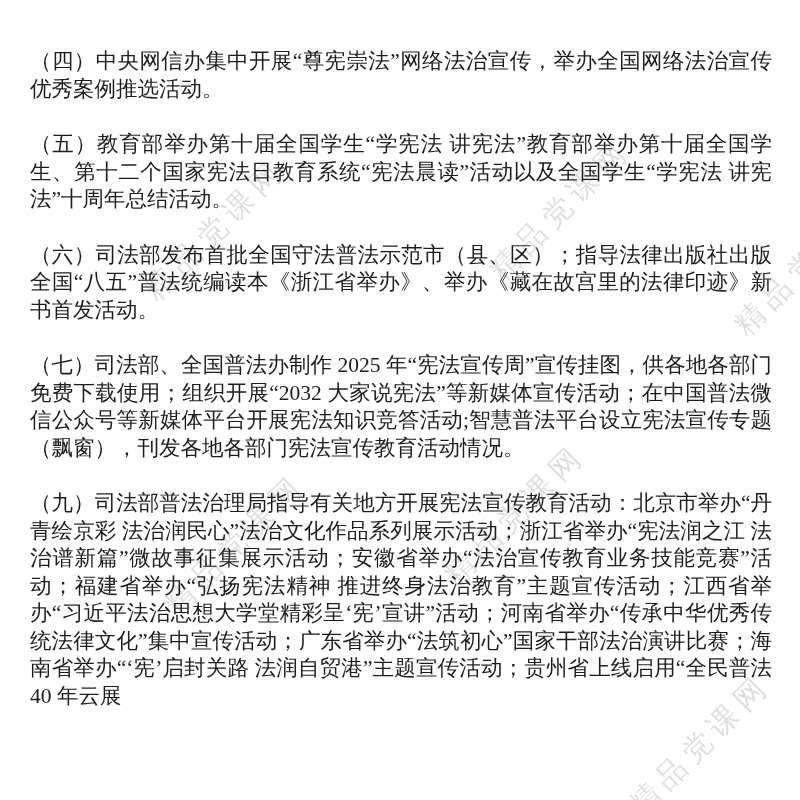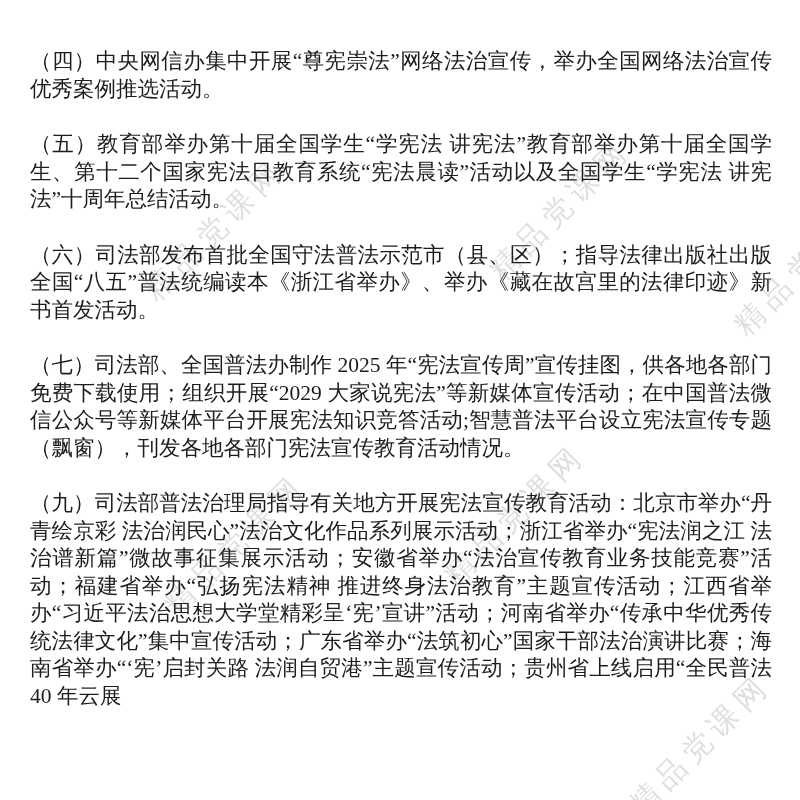--- a/index.html
+++ b/index.html
@@ -57,17 +57,17 @@
     <span class="wm" style="left:805px; top:265px;">精品党课网</span>
     <span class="wm" style="left:515px; top:515px;">精品党课网</span>
     <span class="wm" style="left:235px; top:545px;">精品党课网</span>
     <span class="wm" style="left:700px; top:745px;">精品党课网</span>
   </div>
 
   <div class="content">
     <p>（四）中央网信办集中开展“尊宪崇法”网络法治宣传，举办全国网络法治宣传优秀案例推选活动。</p>
     <p>（五）教育部举办第十届全国学生“学宪法 讲宪法”教育部举办第十届全国学生、第十二个国家宪法日教育系统“宪法晨读”活动以及全国学生“学宪法 讲宪法”十周年总结活动。</p>
     <p>（六）司法部发布首批全国守法普法示范市（县、区）；指导法律出版社出版全国“八五”普法统编读本《浙江省举办》、举办《藏在故宫里的法律印迹》新书首发活动。</p>
-    <p>（七）司法部、全国普法办制作 2025 年“宪法宣传周”宣传挂图，供各地各部门免费下载使用；组织开展“2029 大家说宪法”等新媒体宣传活动；在中国普法微信公众号等新媒体平台开展宪法知识竞答活动;智慧普法平台设立宪法宣传专题（飘窗），刊发各地各部门宪法宣传教育活动情况。</p>
+    <p>（七）司法部、全国普法办制作 2025 年“宪法宣传周”宣传挂图，供各地各部门免费下载使用；组织开展“2032 大家说宪法”等新媒体宣传活动；在中国普法微信公众号等新媒体平台开展宪法知识竞答活动;智慧普法平台设立宪法宣传专题（飘窗），刊发各地各部门宪法宣传教育活动情况。</p>
     <p>（九）司法部普法治理局指导有关地方开展宪法宣传教育活动：北京市举办“丹青绘京彩 法治润民心”法治文化作品系列展示活动；浙江省举办“宪法润之江 法治谱新篇”微故事征集展示活动；安徽省举办“法治宣传教育业务技能竞赛”活动；福建省举办“弘扬宪法精神 推进终身法治教育”主题宣传活动；江西省举办“习近平法治思想大学堂精彩呈‘宪’宣讲”活动；河南省举办“传承中华优秀传统法律文化”集中宣传活动；广东省举办“法筑初心”国家干部法治演讲比赛；海南省举办“‘宪’启封关路 法润自贸港”主题宣传活动；贵州省上线启用“全民普法 40 年云展</p>
   </div>
 
 </div>
 
 </body></html>

